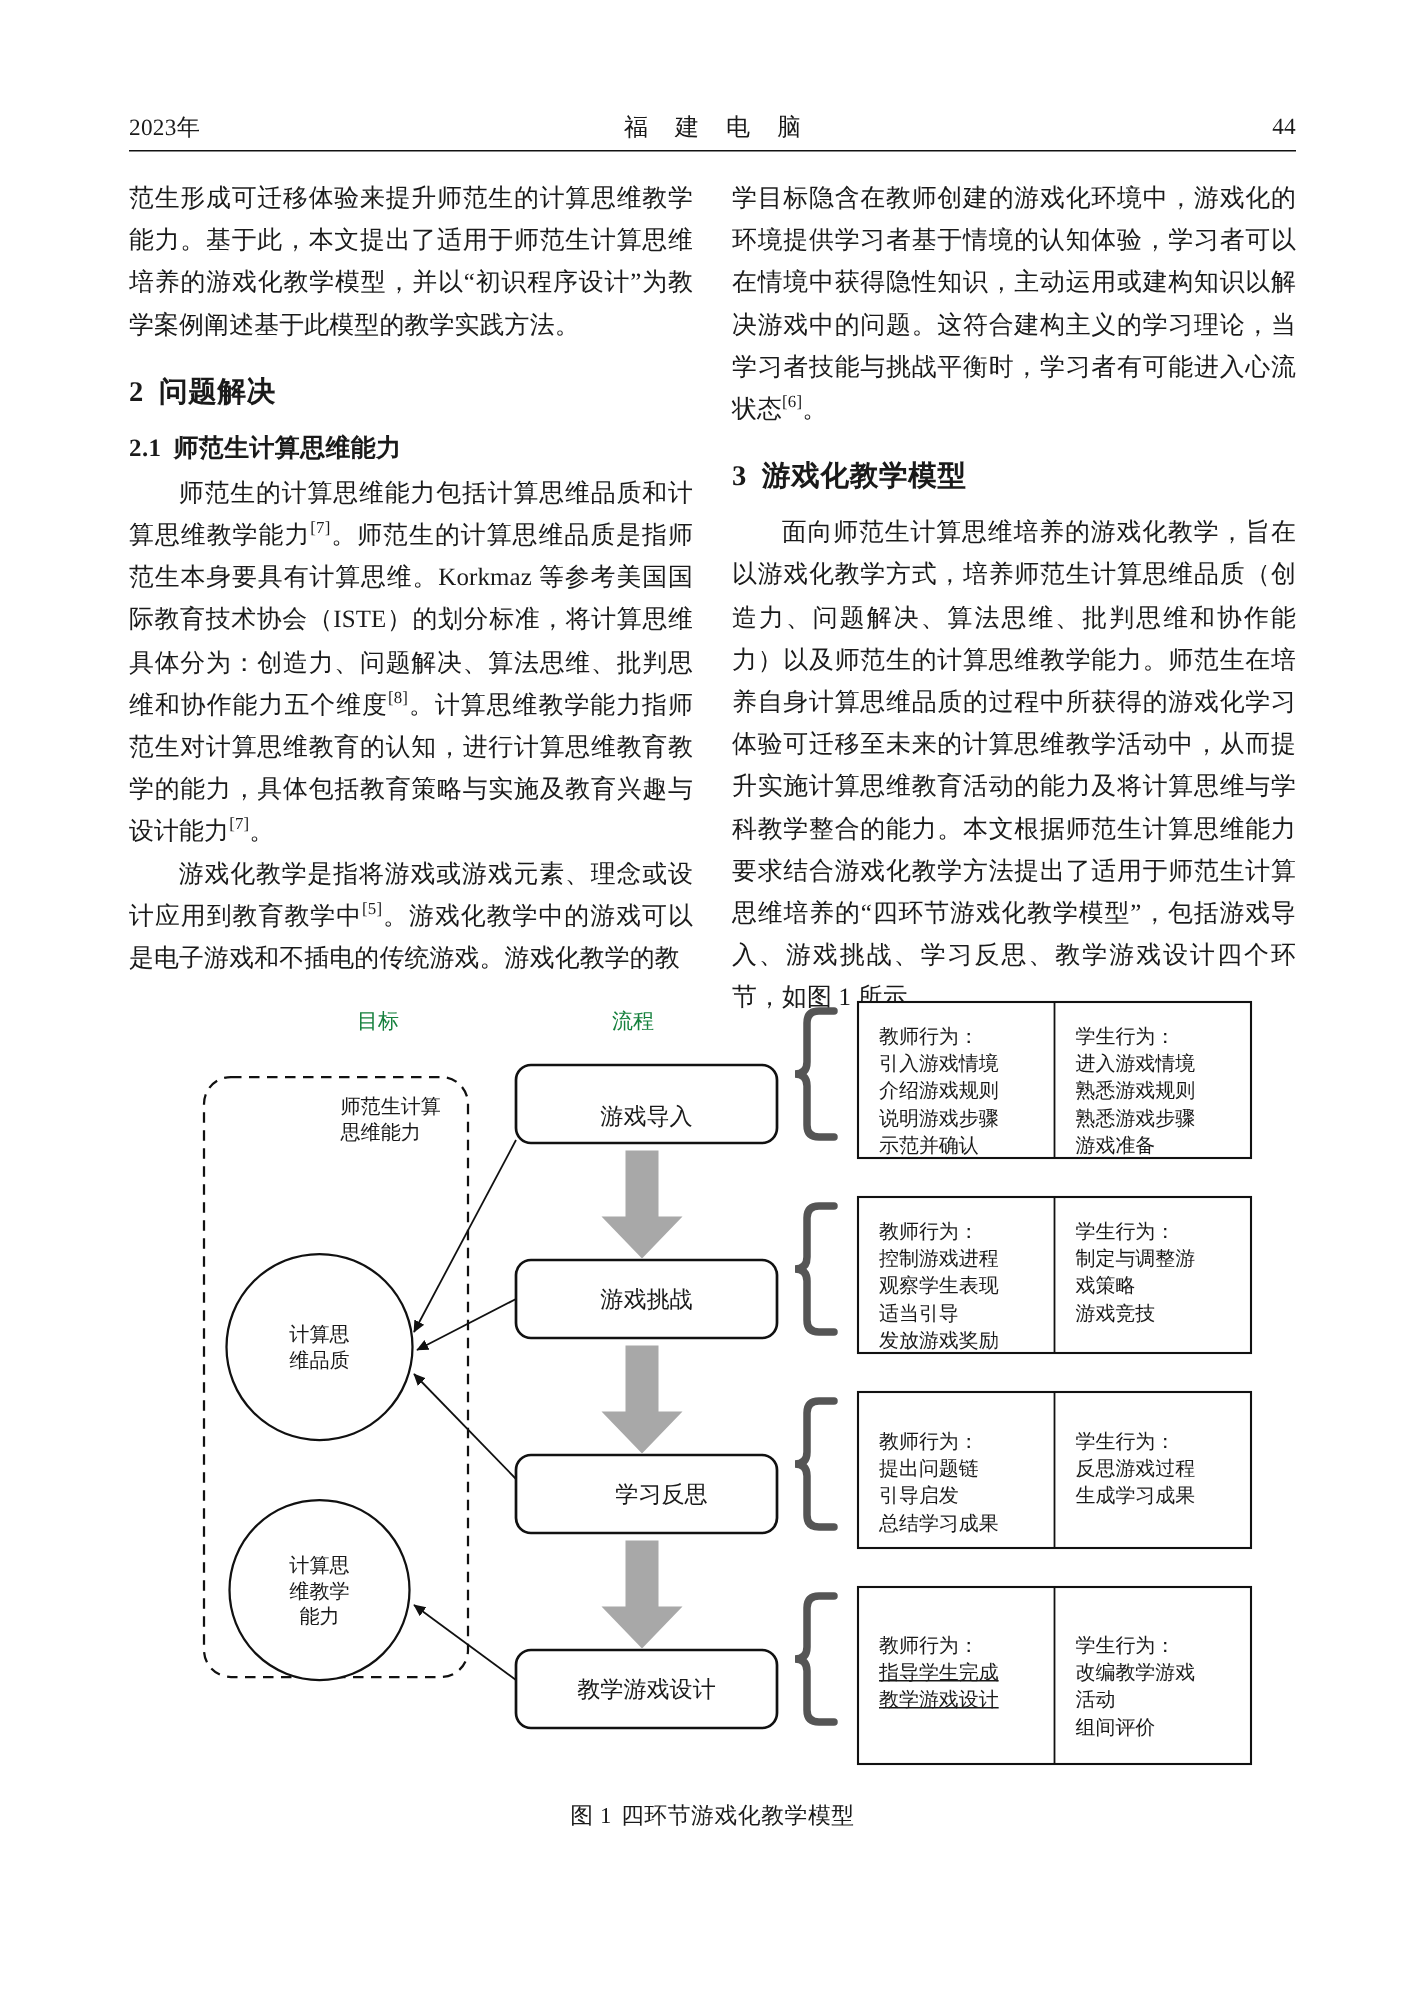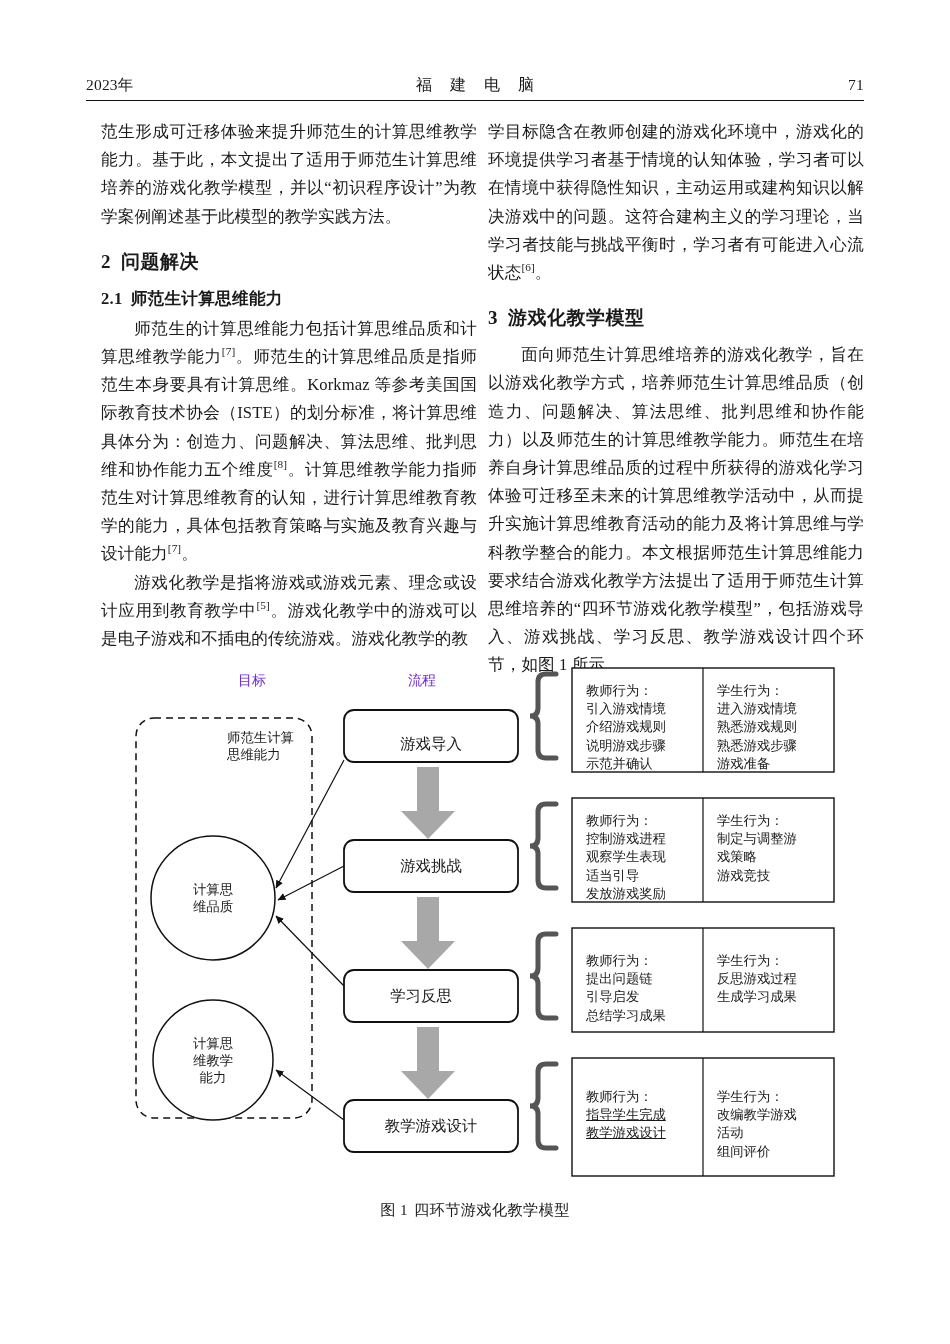--- a/index.html
+++ b/index.html
@@ -52,21 +52,21 @@
     height: 0;
     border-top: 1.4px solid #111;
   }
 
   
   .col {
     position: absolute;
     top: 118px;
     width: 376px;
   }
-  .col-left  { left: 86px; margin-left: 15px; }
+  .col-left  { left: 86px; }
   .col-right { left: 488px; }
 
   p.body {
     margin: 0;
     font-size: 16.6px;
     line-height: 28.2px;
     text-align: justify;
     text-justify: inter-ideograph;
     text-indent: 2em;
     letter-spacing: 0.1px;
@@ -106,21 +106,21 @@
     top: 660px;
     width: 778px;
     height: 600px;
   }
   .figsvg { position: absolute; left: 0; top: 0; }
 
   .diag-label {
     position: absolute;
     font-size: 14px;
     font-family: "Liberation Serif", "DejaVu Serif", serif;
-    color: #6d28d9;
+    color: #15803d;
     white-space: nowrap;
   }
 
   
   .goal-title {
     position: absolute;
     left: 141px; top: 69px;
     width: 84px;
     font-size: 13.4px;
     line-height: 17px;
@@ -160,21 +160,21 @@
   .figcaption .lead { margin-right: 6px; }
 </style>
 </head>
 <body>
 
 <div class="page">
 
   <div class="runhead">
     <span class="year">2023年</span>
     <span class="journal">福 建 电 脑</span>
-    <span class="pageno">71</span>
+    <span class="pageno">44</span>
   </div>
   <div class="runhead-rule"></div>
 
   <div class="col col-left">
 
     <p class="body noindent">范生形成可迁移体验来提升师范生的计算思维教学能力。基于此，本文提出了适用于师范生计算思维培养的游戏化教学模型，并以“初识程序设计”为教学案例阐述基于此模型的教学实践方法。</p>
 
     <h2 class="sec">
       <span class="num">2</span><span>问题解决</span>
     </h2>
@@ -258,21 +258,21 @@
 思维能力</div>
 
     <div class="circ-text" style="left:82px; top:221px; white-space:pre-line;">计算思
 维品质</div>
     <div class="circ-text" style="left:82px; top:375px; white-space:pre-line;">计算思
 维教学
 能力</div>
 
     <div class="flowbox-label" style="left:270px; top:74px;">游戏导入</div>
     <div class="flowbox-label" style="left:270px; top:196px;">游戏挑战</div>
-    <div class="flowbox-label" style="left:260px; top:326px;">学习反思</div>
+    <div class="flowbox-label" style="left:280px; top:326px;">学习反思</div>
     <div class="flowbox-label" style="left:270px; top:456px;">教学游戏设计</div>
 
     <div class="tbl-cell" style="left:500px; top:22px;">教师行为：</div>
     <div class="tbl-cell" style="left:500px; top:40px;">引入游戏情境
 介绍游戏规则
 说明游戏步骤
 示范并确认</div>
     <div class="tbl-cell" style="left:631px; top:22px;">学生行为：</div>
     <div class="tbl-cell" style="left:631px; top:40px;">进入游戏情境
 熟悉游戏规则

